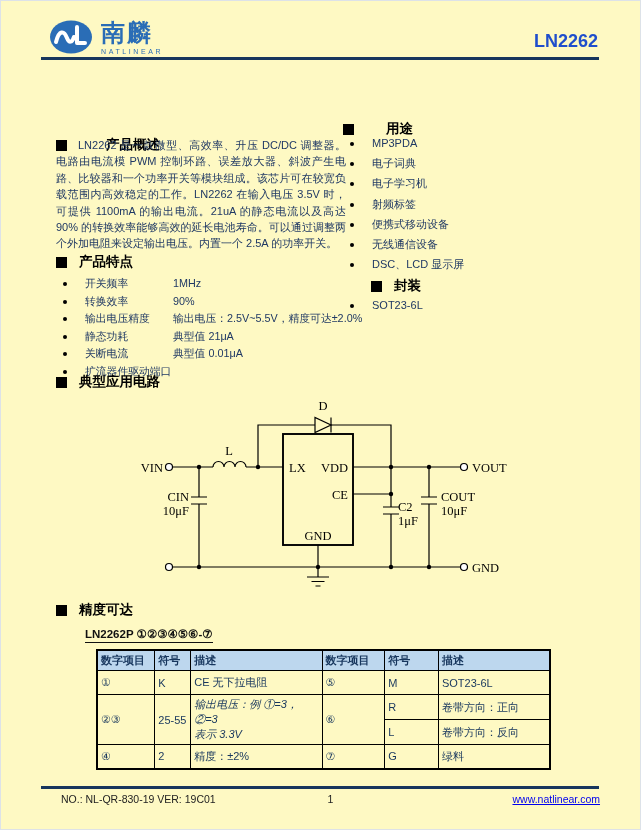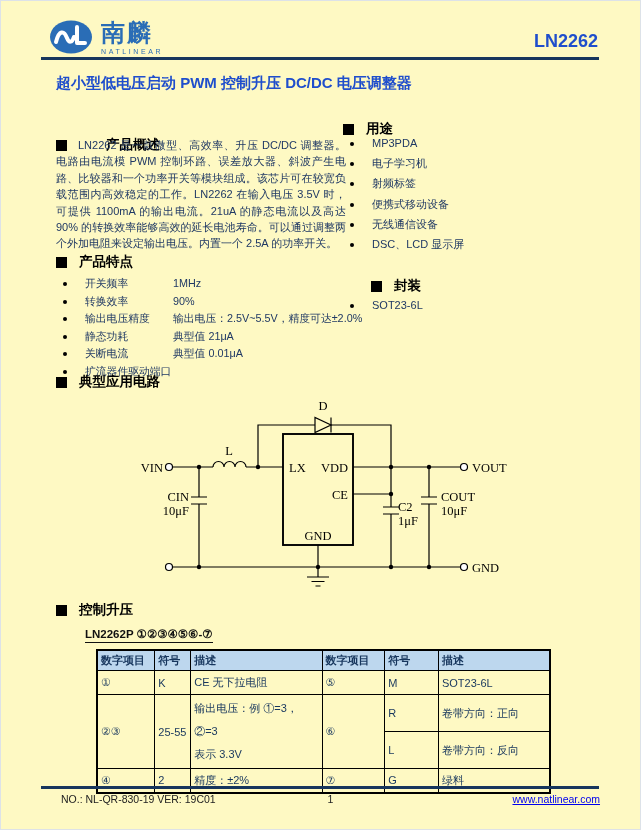--- a/index.html
+++ b/index.html
@@ -59,21 +59,21 @@
     position:absolute; left:95px; top:648px; width:455px;
     border-collapse:collapse; border:2px solid #000;
     font-size:11px; color:#17365D;
   }
   table.order th, table.order td {
     border:1px solid #000; text-align:left; vertical-align:middle; padding:2px 3px;
   }
   table.order th { background:var(--table_header_bg,#BDD7EE); font-weight:bold; height:18px; font-size:11px; }
   table.order td { height:24px; }
   td.sub { height:21px; }
-  .cell-2line div { line-height:23px; }
+  .cell-2line div { line-height:15px;font-style:italic; }
 
   
   .footer-row {
     position:absolute; left:60px; right:40px; top:792px;
     display:flex; align-items:flex-start; font-size:10.5px; color:#222;
   }
   .footer-left { flex:1; }
   .footer-center { flex:1; text-align:center; }
   .footer-right { flex:1; text-align:right; }
   .site-link { color:var(--link,#0000EE); text-decoration:underline; cursor:pointer;text-align:right; }
@@ -90,21 +90,20 @@
       <path d="M28 8 V 24 H 36" fill="none" stroke="#fff" stroke-width="4" stroke-linecap="round" stroke-linejoin="round"></path>
     </svg>
     <div class="logo-text">
       <div class="brand-cn">南麟</div>
       <div class="brand-en">NATLINEAR</div>
     </div>
   </div>
   <div class="part-no">LN2262</div>
   <div class="rule rule-top"></div>
 
-  <div class="doc-title">超小型低电压启动 PWM 控制升压 DC/DC 电压调整器</div>
 
   <div class="sec-head" style="left:55px; top:135px;gap:27px;">
     <span class="sec-square"></span>
     <span class="sec-label">产品概述</span>
   </div>
   <div class="overview-body">LN2262 是一款微型、高效率、升压 DC/DC 调整器。电路由电流模 PWM 控制环路、误差放大器、斜波产生电路、比较器和一个功率开关等模块组成。该芯片可在较宽负载范围内高效稳定的工作。LN2262 在输入电压 3.5V 时，可提供 1100mA 的输出电流。21uA 的静态电流以及高达 90% 的转换效率能够高效的延长电池寿命。可以通过调整两个外加电阻来设定输出电压。内置一个 2.5A 的功率开关。</div>
 
   <div class="sec-head" style="left:55px; top:252px;">
     <span class="sec-square"></span>
     <span class="sec-label">产品特点</span>
@@ -134,28 +133,32 @@
       <span class="dot"></span>
       <span class="feat-label">关断电流</span>
       <span class="feat-value">典型值 0.01μA</span>
     </div>
     <div class="feat-row">
       <span class="dot"></span>
       <span class="feat-label" style="width:auto;">扩流器件驱动端口</span>
     </div>
   </div>
 
-  <div class="sec-head" style="left:342px; top:119px;">
+  <div class="sec-head" style="left:342px; top:119px;gap:20px;">
     <span class="sec-square"></span>
     <span class="sec-label">用途</span>
   </div>
   <div class="app-list">
     <div class="app-row">
         <span class="dot"></span>
         <span class="app-text">MP3PDA</span>
+      </div>
+    <div class="app-row">
+        <span class="dot"></span>
+        <span class="app-text">电子词典</span>
       </div>
     <div class="app-row">
         <span class="dot"></span>
         <span class="app-text">电子学习机</span>
       </div>
     <div class="app-row">
         <span class="dot"></span>
         <span class="app-text">射频标签</span>
       </div>
     <div class="app-row">
@@ -250,21 +253,21 @@
       <text x="88" y="120" text-anchor="end">10μF</text>
       <text x="297" y="116">C2</text>
       <text x="297" y="130">1μF</text>
       <text x="340" y="106">COUT</text>
       <text x="340" y="120">10μF</text>
     </svg>
   </div>
 
   <div class="sec-head" style="left:55px; top:600px;">
     <span class="sec-square"></span>
-    <span class="sec-label">控制升压</span>
+    <span class="sec-label">精度可达</span>
   </div>
   <div class="part-code">LN2262P ①②③④⑤⑥-⑦</div>
 
   <table class="order">
     <colgroup>
       <col style="width:58px">
         <col style="width:36px">
         <col style="width:132px">
       <col style="width:63px">
         <col style="width:54px">

